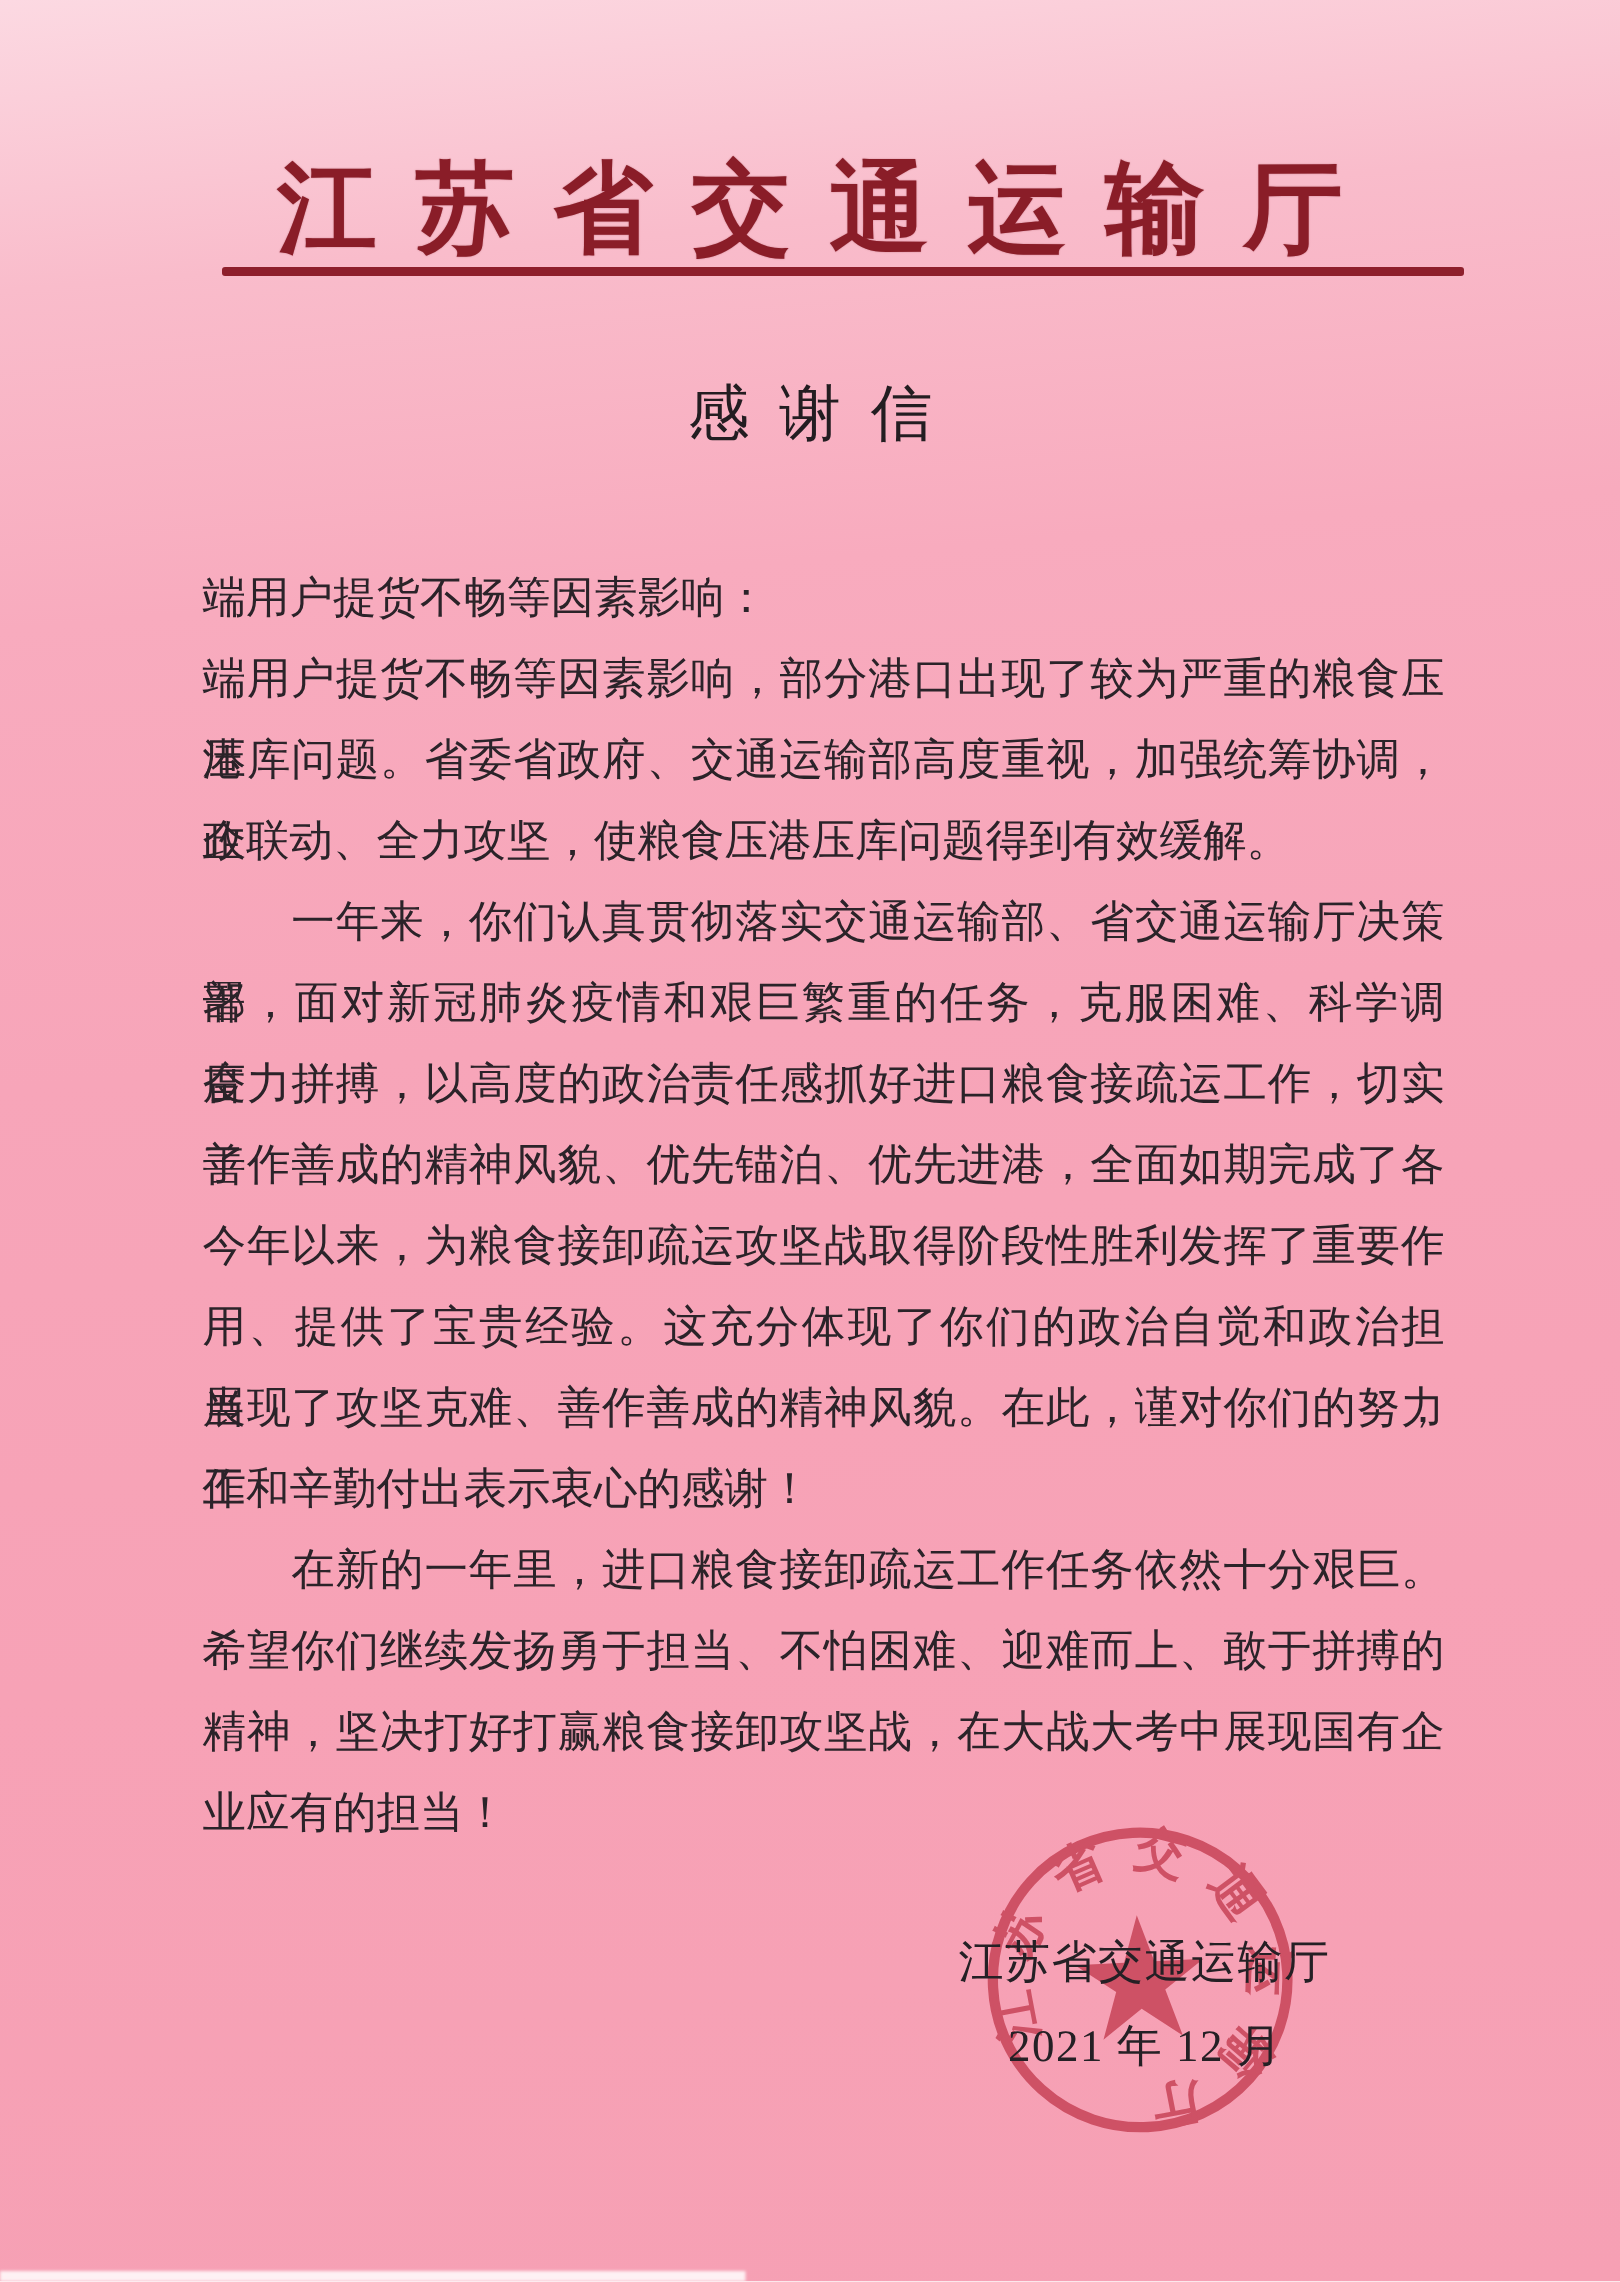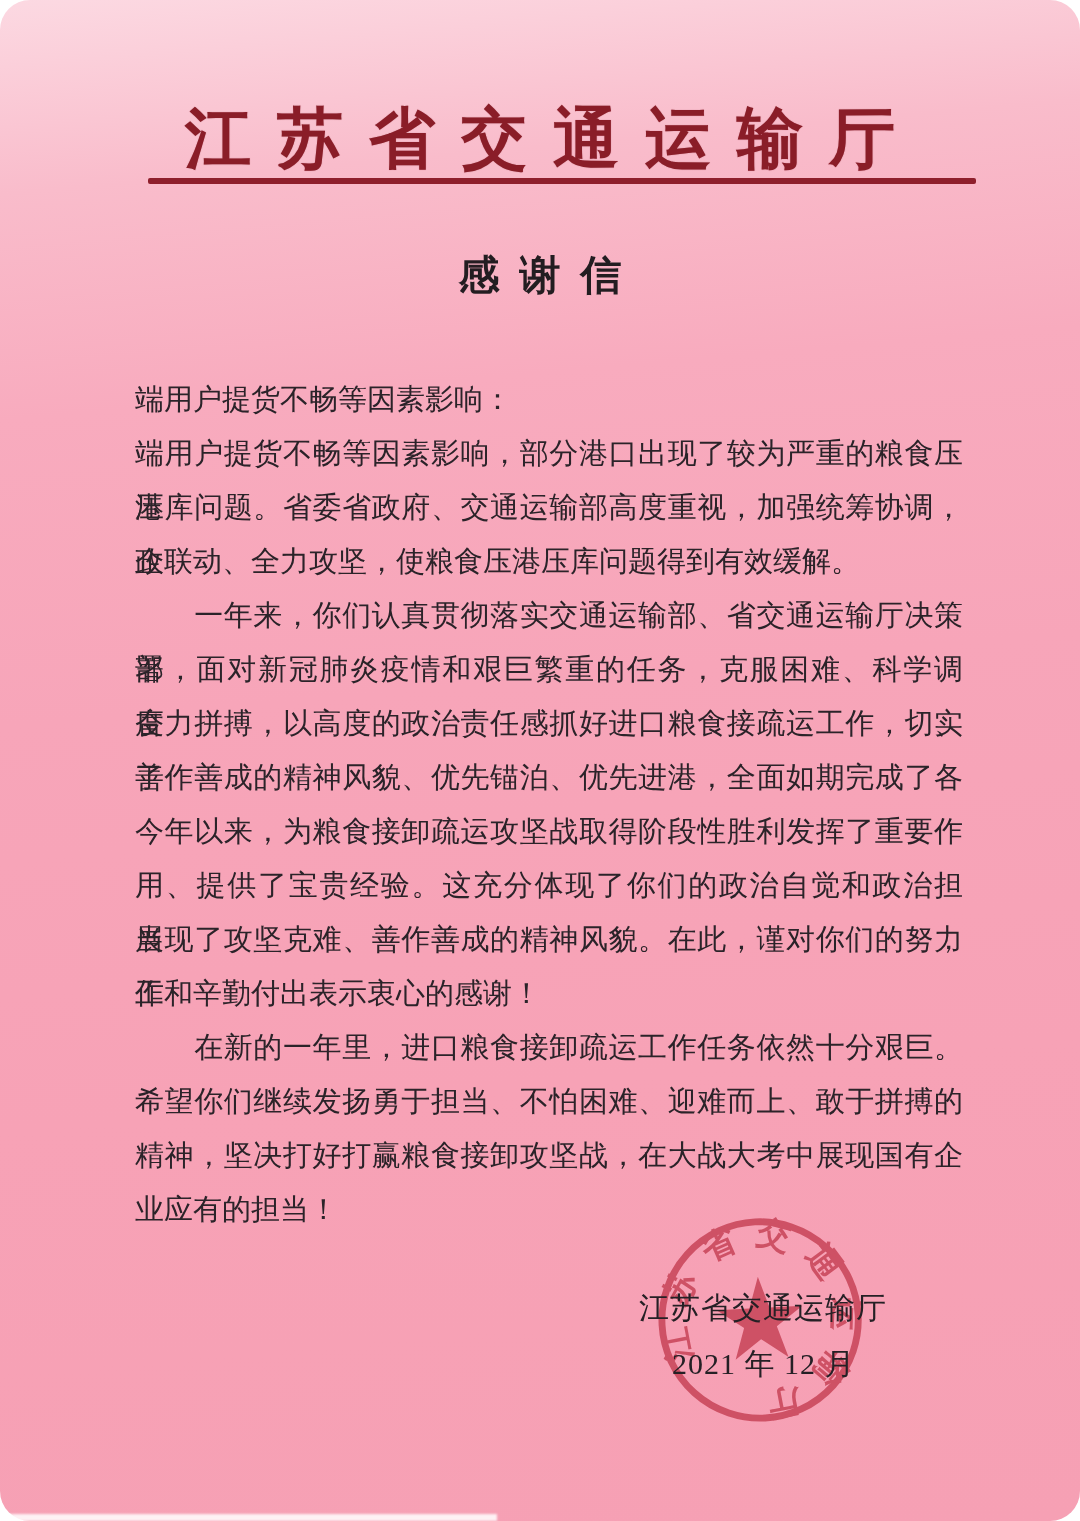--- a/index.html
+++ b/index.html
@@ -7,40 +7,39 @@
     width:1080px;height:1521px;
     font-family:"Liberation Serif","DejaVu Serif",serif;
     overflow:hidden;
   }
   .sheet{
     position:relative;
     width:1080px;height:1521px;
     background:linear-gradient(175deg,
       #fcd9e2 0%, #f9bccb 12%, #f8abbe 26%,
       #f7a5b9 45%, #f7a2b6 70%, #f6a0b4 100%);
-    border-radius:30px;
   }
   .org-title{
     position:absolute;top:94px;left:0;width:1080px;
     text-align:center;
     font-size:66px;font-weight:bold;
     letter-spacing:26px;text-indent:26px;
     color:#8a1d28;
     text-shadow:0 0 1px rgba(120,20,30,.45);
     white-space:nowrap;
   }
   .rule{
     position:absolute;top:178px;left:148px;
     width:828px;height:6px;
     background:#8e1f2c;border-radius:2px;
   }
   .letter-title{
     position:absolute;top:248px;left:0;width:1080px;
     text-align:center;
-    font-size:41px;font-weight:bold;
+    font-size:41px;font-weight:normal;
     letter-spacing:20px;text-indent:20px;
     color:#231d21;
     white-space:nowrap;
   }
   .body-block{
     position:absolute;top:372px;left:135px;width:828px;
     color:#2b2329;
   }
   .body-line{
     height:54px;line-height:54px;

